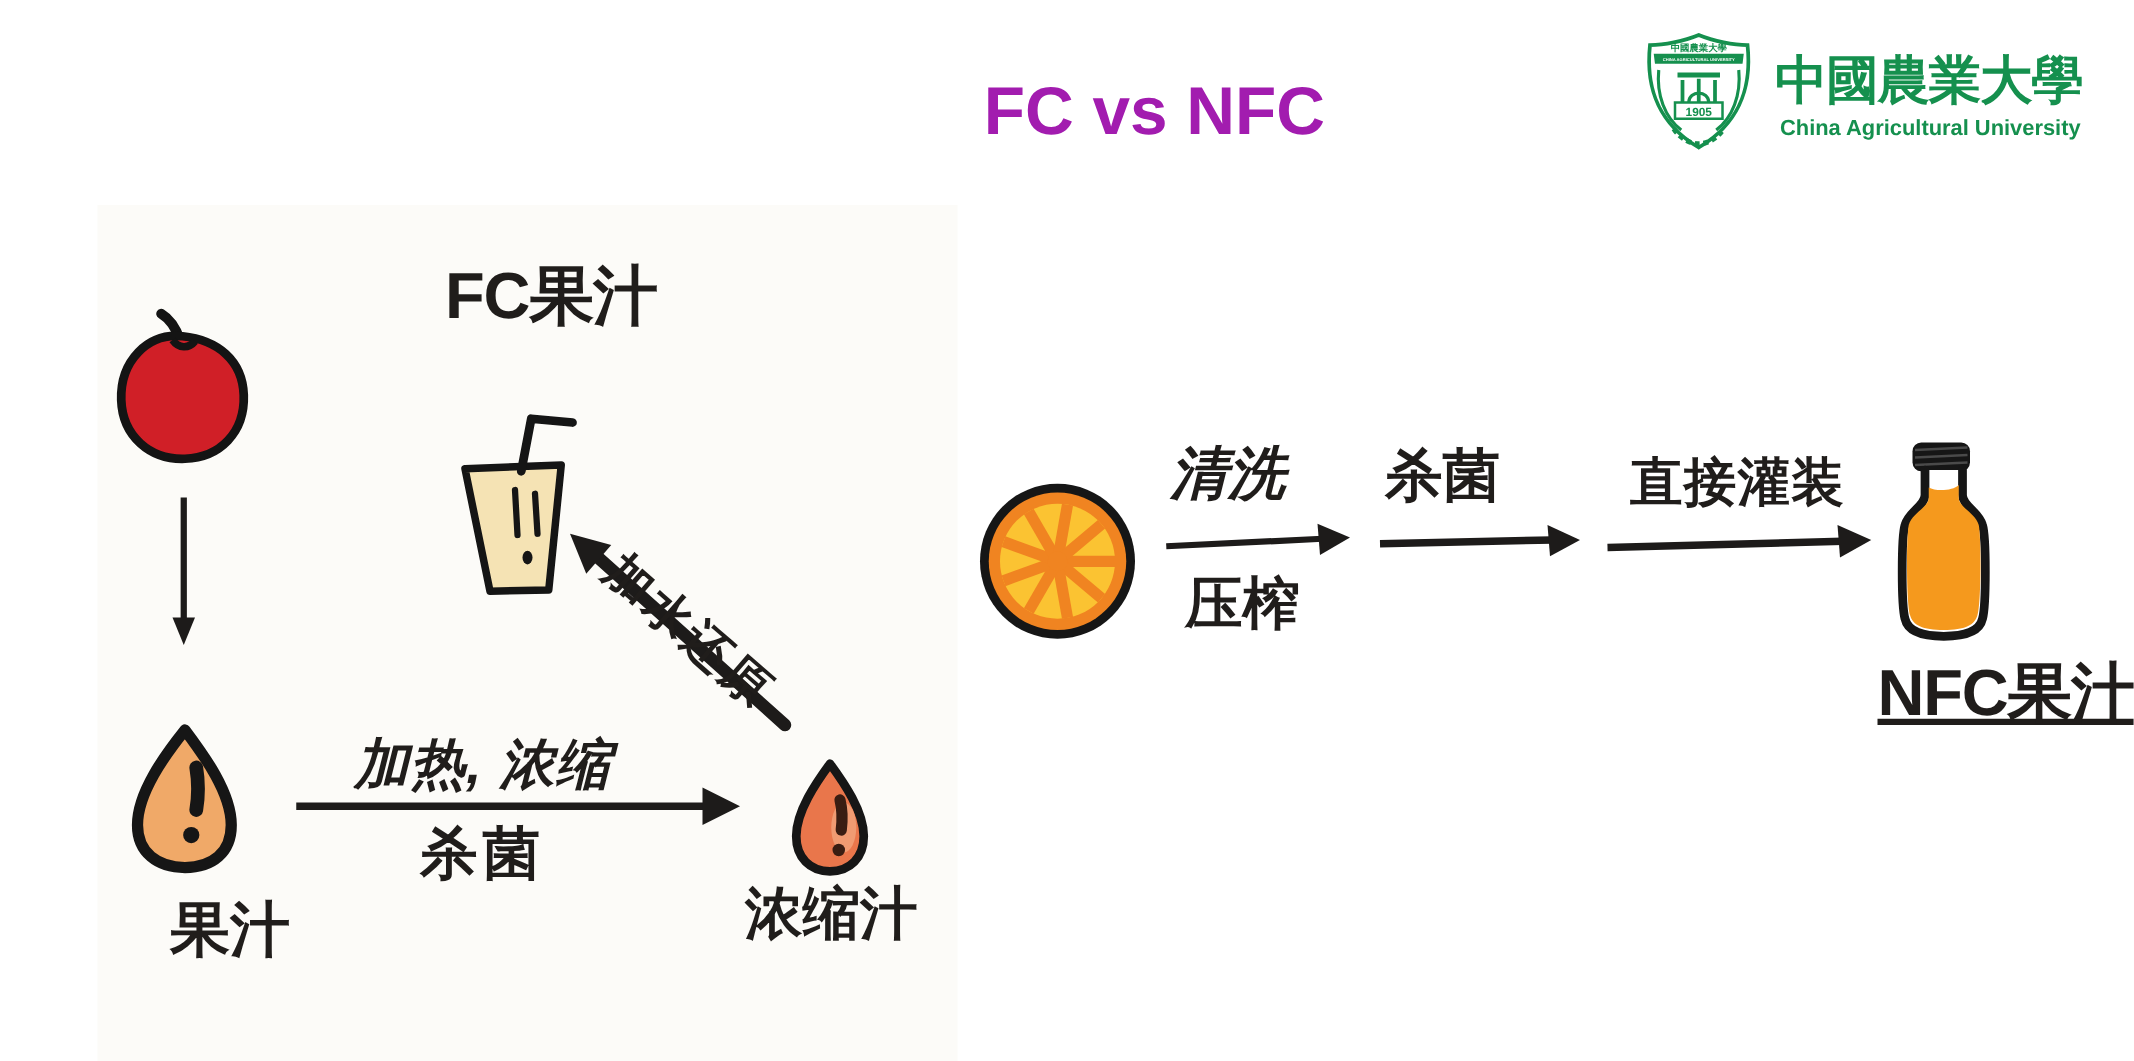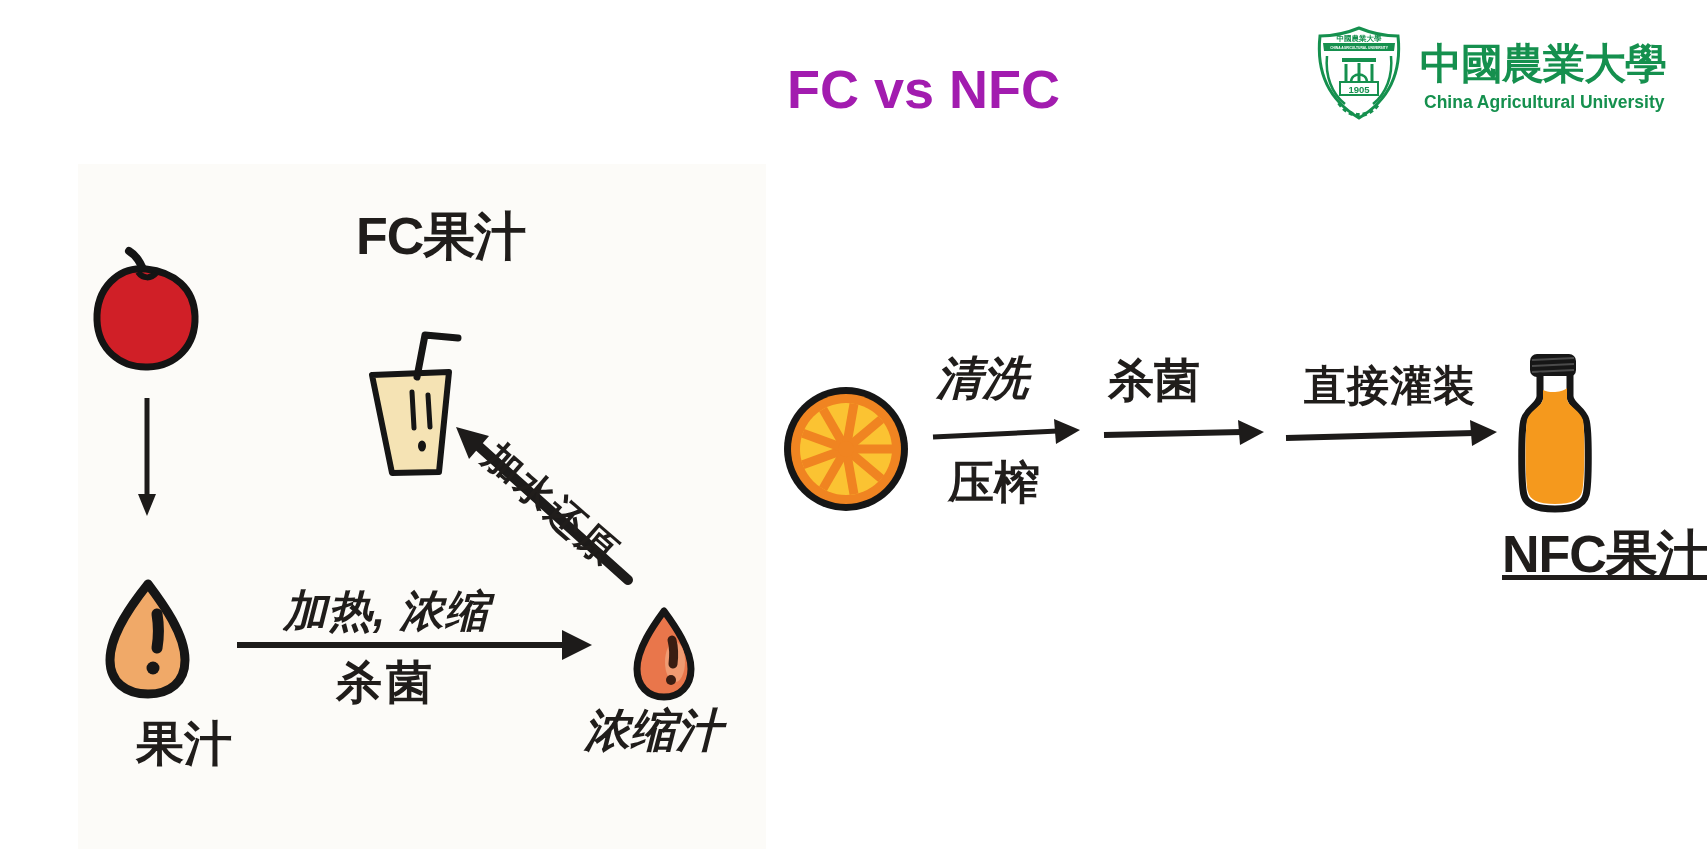--- a/index.html
+++ b/index.html
@@ -21,21 +21,21 @@
   }
   #logo-name-en{
     left:1424px;top:92px;font-size:17.5px;font-weight:700;color:#15904e;white-space:nowrap;
   }
   
   .lbl{font-weight:700;color:#201d1b;white-space:nowrap;}
   #fc-cup-label    {left:356px;top:202px;font-size:52px;letter-spacing:-1px;}
   #fc-source-label {left:92px; top:712px;font-size:48px;margin-left:44px;}
   #fc-heat-label   {left:283px;top:582px;font-size:44px;letter-spacing:1px;font-style:italic;}
   #fc-steril-label {left:336px;top:652px;font-size:46px;letter-spacing:4px;}
-  #fc-conc-label   {left:584px;top:700px;font-size:46px;font-style:italic;}
+  #fc-conc-label   {left:596px;top:700px;font-size:46px;}
   #fc-restore-label{
     left:506px;top:432px;font-size:38px;letter-spacing:3px;
     transform:rotate(41deg);transform-origin:0 0;
   }
   #nfc-wash-label  {left:936px; top:348px;font-size:46px;font-style:italic;}
   #nfc-press-label {left:948px; top:452px;font-size:46px;}
   #nfc-steril-label{left:1108px;top:350px;font-size:46px;}
   #nfc-fill-label  {left:1304px;top:358px;font-size:42px;letter-spacing:1px;}
   #nfc-result-label{left:1502px;top:520px;font-size:52px;letter-spacing:-1px;text-decoration:underline;}
   svg{display:block;}

